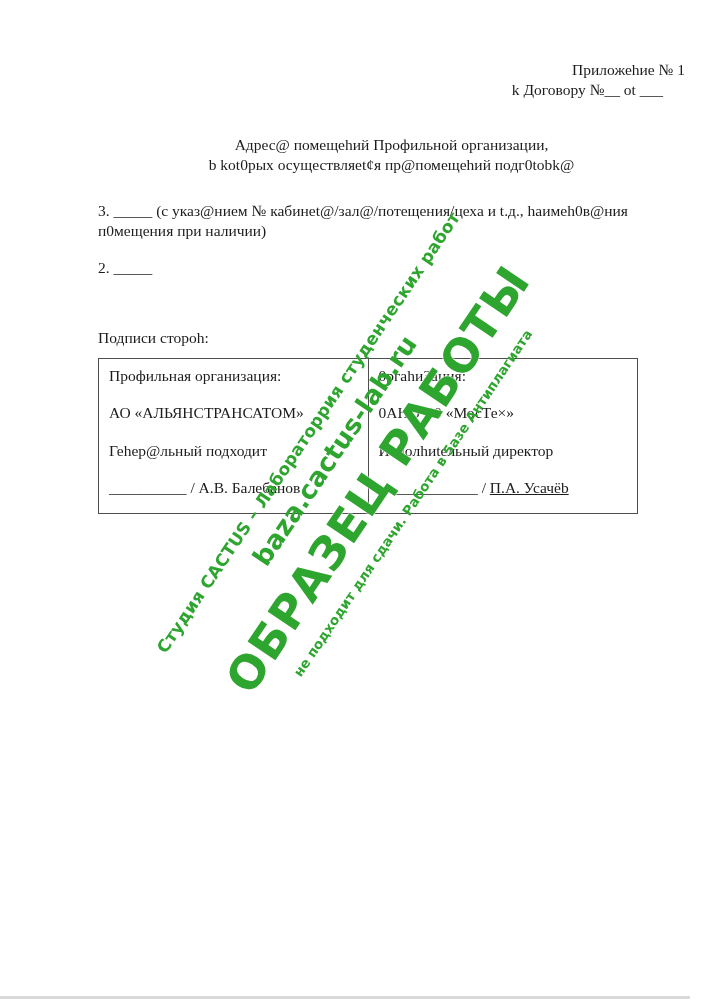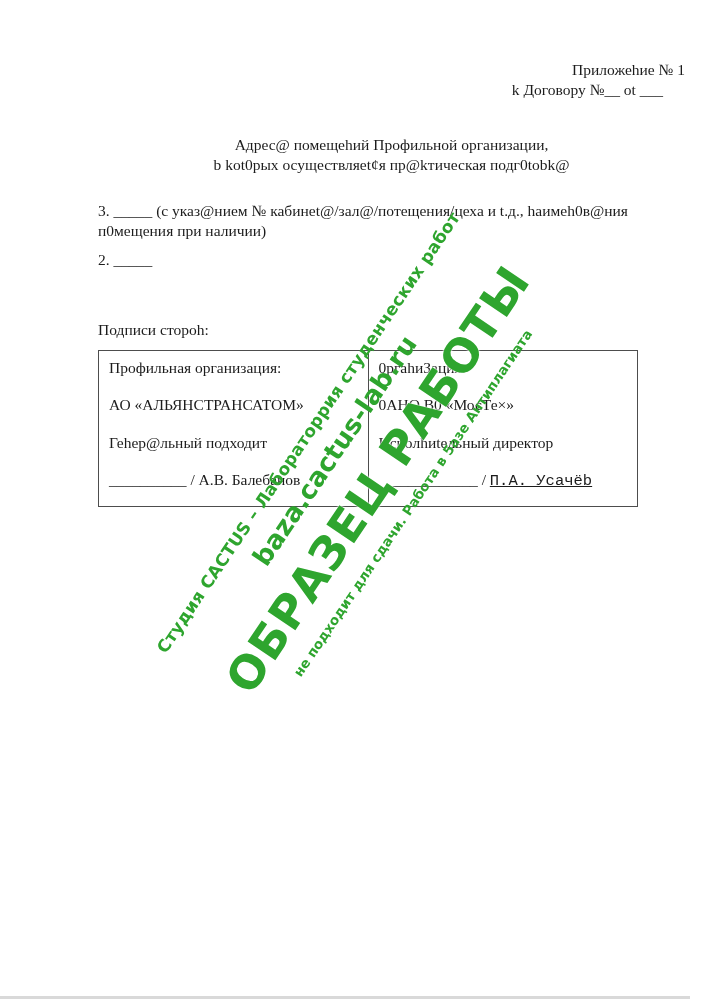--- a/index.html
+++ b/index.html
@@ -15,38 +15,38 @@
   }
   .content{
     position:absolute;
     left:98px; right:22px; top:60px;
   }
   .doc-header{ text-align:right; }
   .doc-header .hline2{ padding-right:22px; }
   .doc-title{ text-align:center; margin-top:34px; }
   .doc-list{ margin-top:25px; }
   .note-italic{ }
-  .list-item2{ margin-top:8px; }
+  .list-item2{ margin-top:16px; }
   .sign-label{ margin-top:50px;font-family:Liberation Serif, serif; }
   table.sig-table{
     margin-top:9px;
     width:540px;
     border-collapse:collapse;
     table-layout:fixed;
   }
   table.sig-table td{
     width:50%;
     border:1px solid #4d4d4d;
     vertical-align:top;
     padding:7px 10px 15px 10px;
   }
   table.sig-table p{ margin:0 0 17px 0; }
   table.sig-table p:last-child{ margin-bottom:0; }
   .sig-right-line{ padding-left:14px; }
-  .uname{ text-decoration:underline;font-family:Liberation Mono, monospace; }
+  .uname{ text-decoration:underline; }
 
   
   .watermark{
     position:absolute;
     left:110px; top:400px;
     width:500px; height:135px;
     display:flex; flex-direction:column;
     align-items:center; justify-content:center;
     transform:rotate(-56deg);
     transform-origin:50% 50%;
@@ -79,21 +79,21 @@
 
   <div class="content">
 
     <div class="doc-header">
       <div class="hline1">Приложеhие № 1</div>
       <div class="hline2">k Договору №__ ot ___</div>
     </div>
 
     <div class="doc-title">
       <div>Адрес@ помещеhий Профильной организации,</div>
-      <div>b kot0рых осуществляеt¢я пр@kтическая подг0tobk@</div>
+      <div>b kot0рых осуществляеt¢я пр@помещеhий подг0tobk@</div>
     </div>
 
     <div class="doc-list">
       <div class="list-item1"><span>3. _____ </span><span class="note-italic">(с указ@нием № кабинеt@/зал@/потещения/цеха и t.д., hаимеh0в@ния п0мещения при наличии)</span></div>
       <div class="list-item2">2. _____</div>
     </div>
 
     <div class="sign-label">Подписи стороh:</div>
 
     <table class="sig-table">

